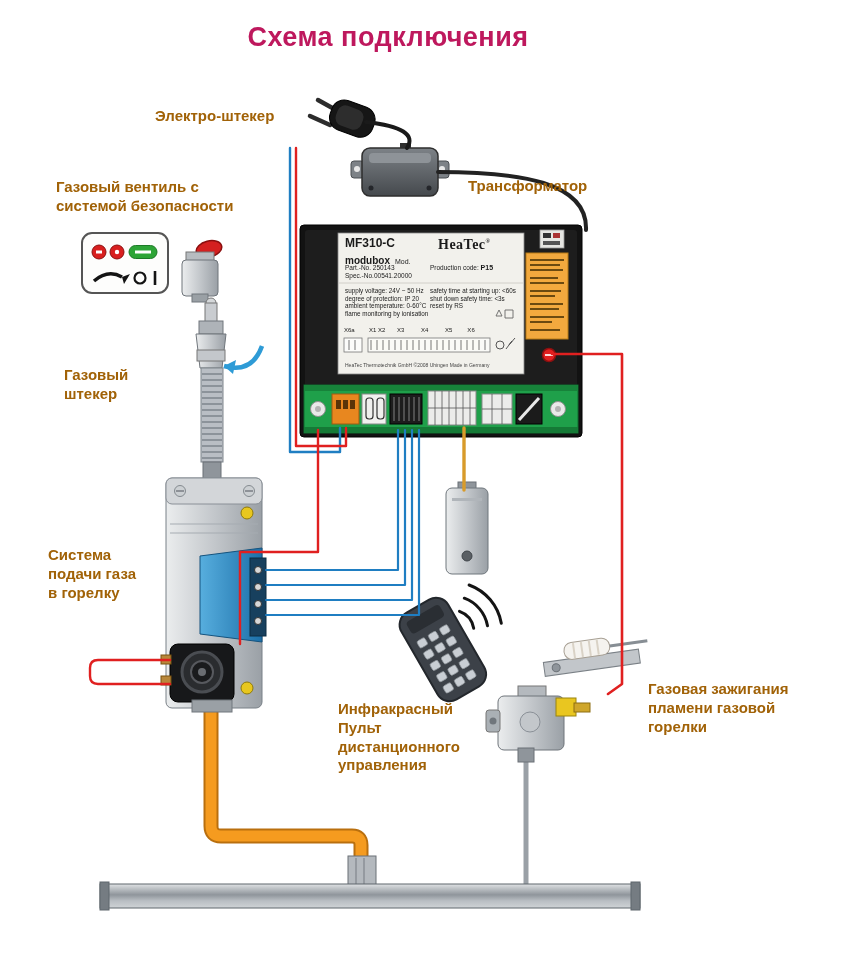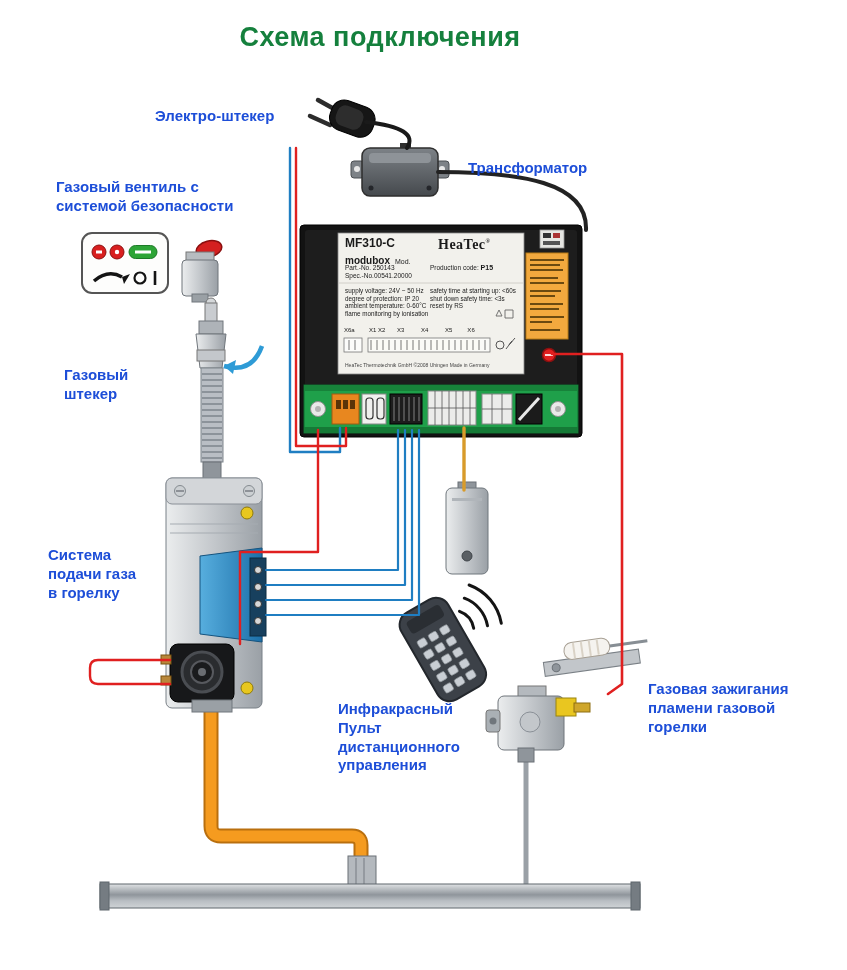--- a/index.html
+++ b/index.html
@@ -1,22 +1,22 @@
 <!DOCTYPE html>
 <html><head>
 <meta charset="utf-8">
 <style>
   html,body{margin:0;padding:0;background:#ffffff;}
   .stage{position:relative;width:847px;height:970px;background:#ffffff;overflow:hidden;
          font-family:"Liberation Sans", sans-serif;}
   .stage svg{position:absolute;left:0;top:0;}
-  .title{position:absolute;left:0;top:22px;width:760px;text-align:center;
-         font-size:27px;font-weight:bold;color:#15803d;letter-spacing:.5px;}
+  .title{position:absolute;left:8px;top:22px;width:760px;text-align:center;
+         font-size:27px;font-weight:bold;color:#be185d;letter-spacing:.5px;}
   .lbl{position:absolute;font-weight:bold;font-size:15px;line-height:1.25;
-       color:#1d4ed8;white-space:pre-line;}
+       color:#a16207;white-space:pre-line;}
   .cu-text{position:absolute;color:#1a1a1a;}
   .cu-model{left:345px;top:236px;font-size:12px;font-weight:bold;}
   .cu-seriesrow{left:345px;top:250px;}
   .cu-series{font-size:10px;font-weight:bold;}
   .cu-mod{font-size:7px;margin-left:5px;}
   .cu-part{left:345px;top:264px;font-size:6.5px;}
   .cu-spec{left:345px;top:272px;font-size:6.5px;}
   .cu-prod{left:430px;top:264px;font-size:6.5px;}
   .cu-prod b{font-size:7px;}
   .cu-brand{left:438px;top:237px;font-family:"Liberation Serif",serif;font-weight:bold;
@@ -304,21 +304,21 @@
     <path d="M 318 430 V 552 L 240 552 V 644" stroke="#e02020" stroke-width="2.4"></path>
     <path d="M 170 660 H 98 Q 90 660 90 668 V 676 Q 90 684 98 684 H 170" stroke="#e02020" stroke-width="2.4"></path>
     <path d="M 552 354 H 622 V 684 L 608 694" stroke="#e02020" stroke-width="2.6"></path>
     <path d="M 464 428 V 490" stroke="#d89b2a" stroke-width="3.4"></path>
   </g>
 </svg>
 
 <div class="title">Схема подключения</div>
 
 <div class="lbl" style="left:155px;top:107px;">Электро-штекер</div>
-<div class="lbl" style="left:468px;top:159px;">Трансформатор</div>
+<div class="lbl" style="left:468px;top:177px;">Трансформатор</div>
 <div class="lbl" style="left:56px;top:178px;">Газовый вентиль с
 системой безопасности</div>
 <div class="lbl" style="left:64px;top:366px;">Газовый
 штекер</div>
 <div class="lbl" style="left:48px;top:546px;">Система
 подачи газа
 в горелку</div>
 <div class="lbl" style="left:338px;top:700px;">Инфракрасный
 Пульт
 дистанционного

